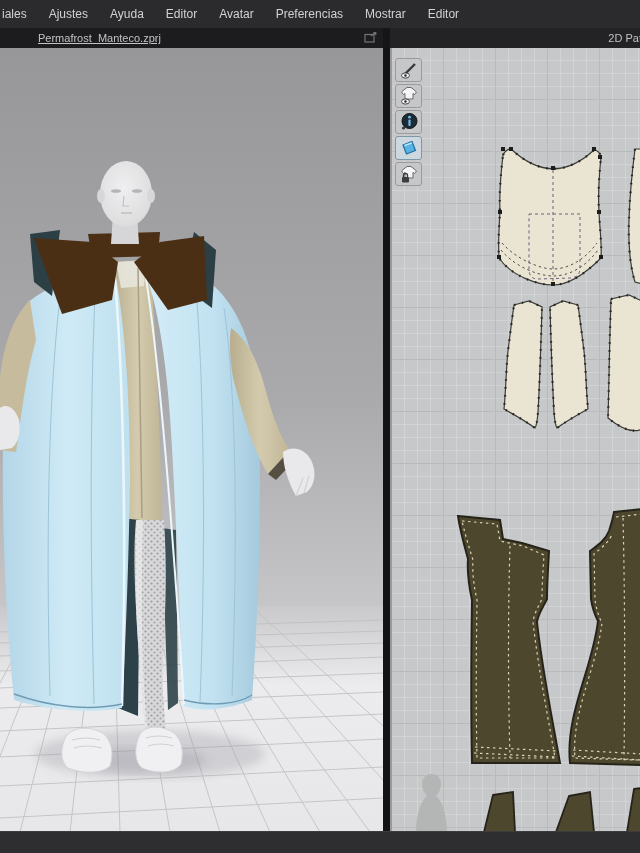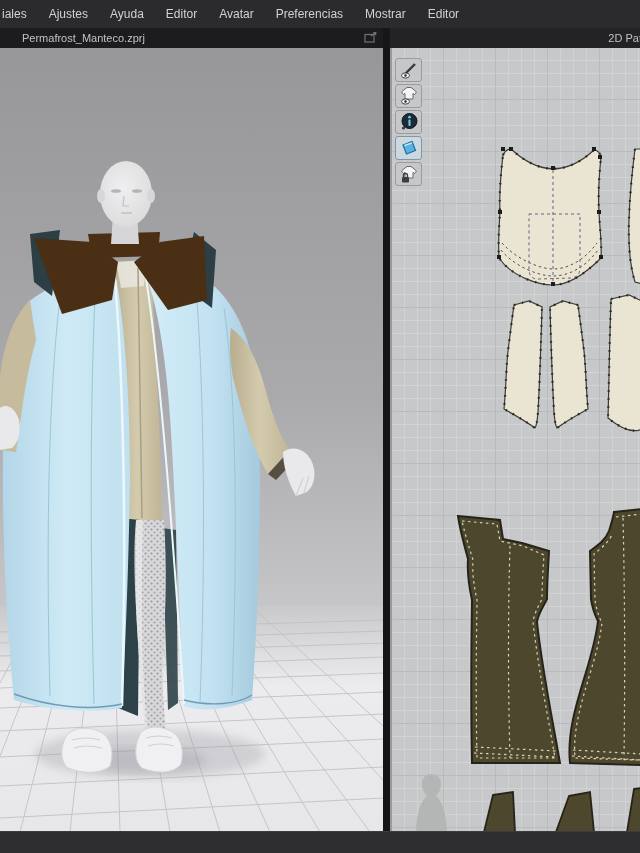--- a/index.html
+++ b/index.html
@@ -2,21 +2,21 @@
 <html style="--menubar-bg: #2b2b2d; --tabbar-bg: #1c1c1e; --panel-header-bg: #232325; --bottombar-bg: #2e2e30; --menu-text: #d2d2d4; --tab-text: #c2c2c4; --viewport-top: #98989a; --viewport-mid: #b4b4b6; --floor: #ececee; --panel-bg: #c7c8ca; --panel-grid-minor: #d2d3d5; --panel-grid-major: #b9babc; --coat: #c6e4f2; --coat-shade: #a9cde0; --collar-brown: #4b2f15; --collar-teal: #2b3f45; --sleeve-tan: #cfc5a8; --skin: #e3e3e5; --lining-teal: #2c4248; --shoe: #f0f0f2; --pattern-cream: #eae4d2; --pattern-green: #4d482d; --toolbar-btn: #c6c7c9; --toolbar-btn-border: #9a9b9d; --accent-blue: #54aede;"><head>
 <meta charset="utf-8">
 <style>
   html,body{margin:0;padding:0;background:#111;}
   body{width:640px;height:853px;overflow:hidden;font-family:"Liberation Sans",sans-serif;display:flex;flex-direction:column;}
   .menubar{height:28px;background:var(--menubar-bg);display:flex;align-items:center;flex:0 0 28px;}
   .menubar .item{color:var(--menu-text);font-size:12px;padding:0 11px;cursor:default;white-space:nowrap;}
   .menubar .item:first-child{margin-left:-9px;}
   .tabrow{height:20px;flex:0 0 20px;display:flex;}
   .tabbar{width:383px;background:var(--tabbar-bg);display:flex;align-items:center;position:relative;}
-  .tabbar .tab-title{color:var(--tab-text);font-size:11px;padding-left:22px;white-space:nowrap;overflow:hidden;}
+  .tabbar .tab-title{color:var(--tab-text);font-size:11px;padding-left:38px;white-space:nowrap;overflow:hidden;text-decoration:underline;}
   .tabbar .detach{position:absolute;right:6px;top:4px;width:13px;height:11px;opacity:.75;}
   .row-divider{width:7px;background:#161618;}
   .panel-header{flex:1;background:var(--panel-header-bg);display:flex;align-items:center;justify-content:flex-end;overflow:hidden;}
   .panel-header .ph-title{color:var(--tab-text);font-size:11px;white-space:nowrap;margin-right:-2px;}
   .main{flex:1;display:flex;min-height:0;}
   .viewport{width:383px;position:relative;overflow:hidden;}
   .viewport svg{display:block;}
   .v-divider{width:7px;background:#141416;}
   .panel2d{flex:1;position:relative;overflow:hidden;border-left:2px solid #9a9a9c;
     background:

